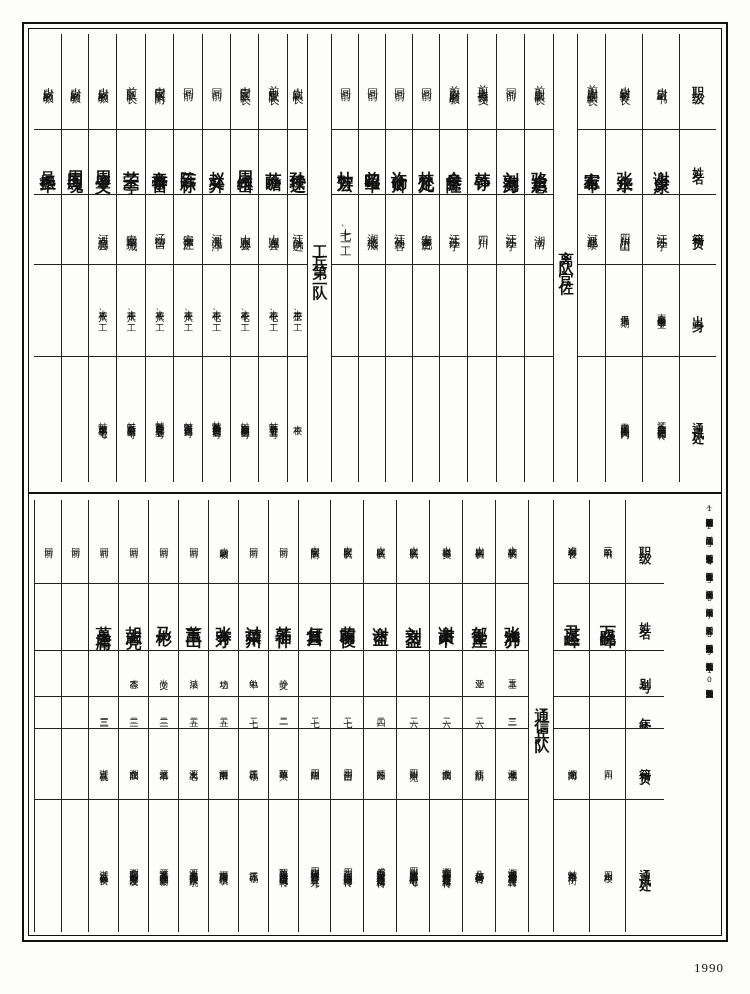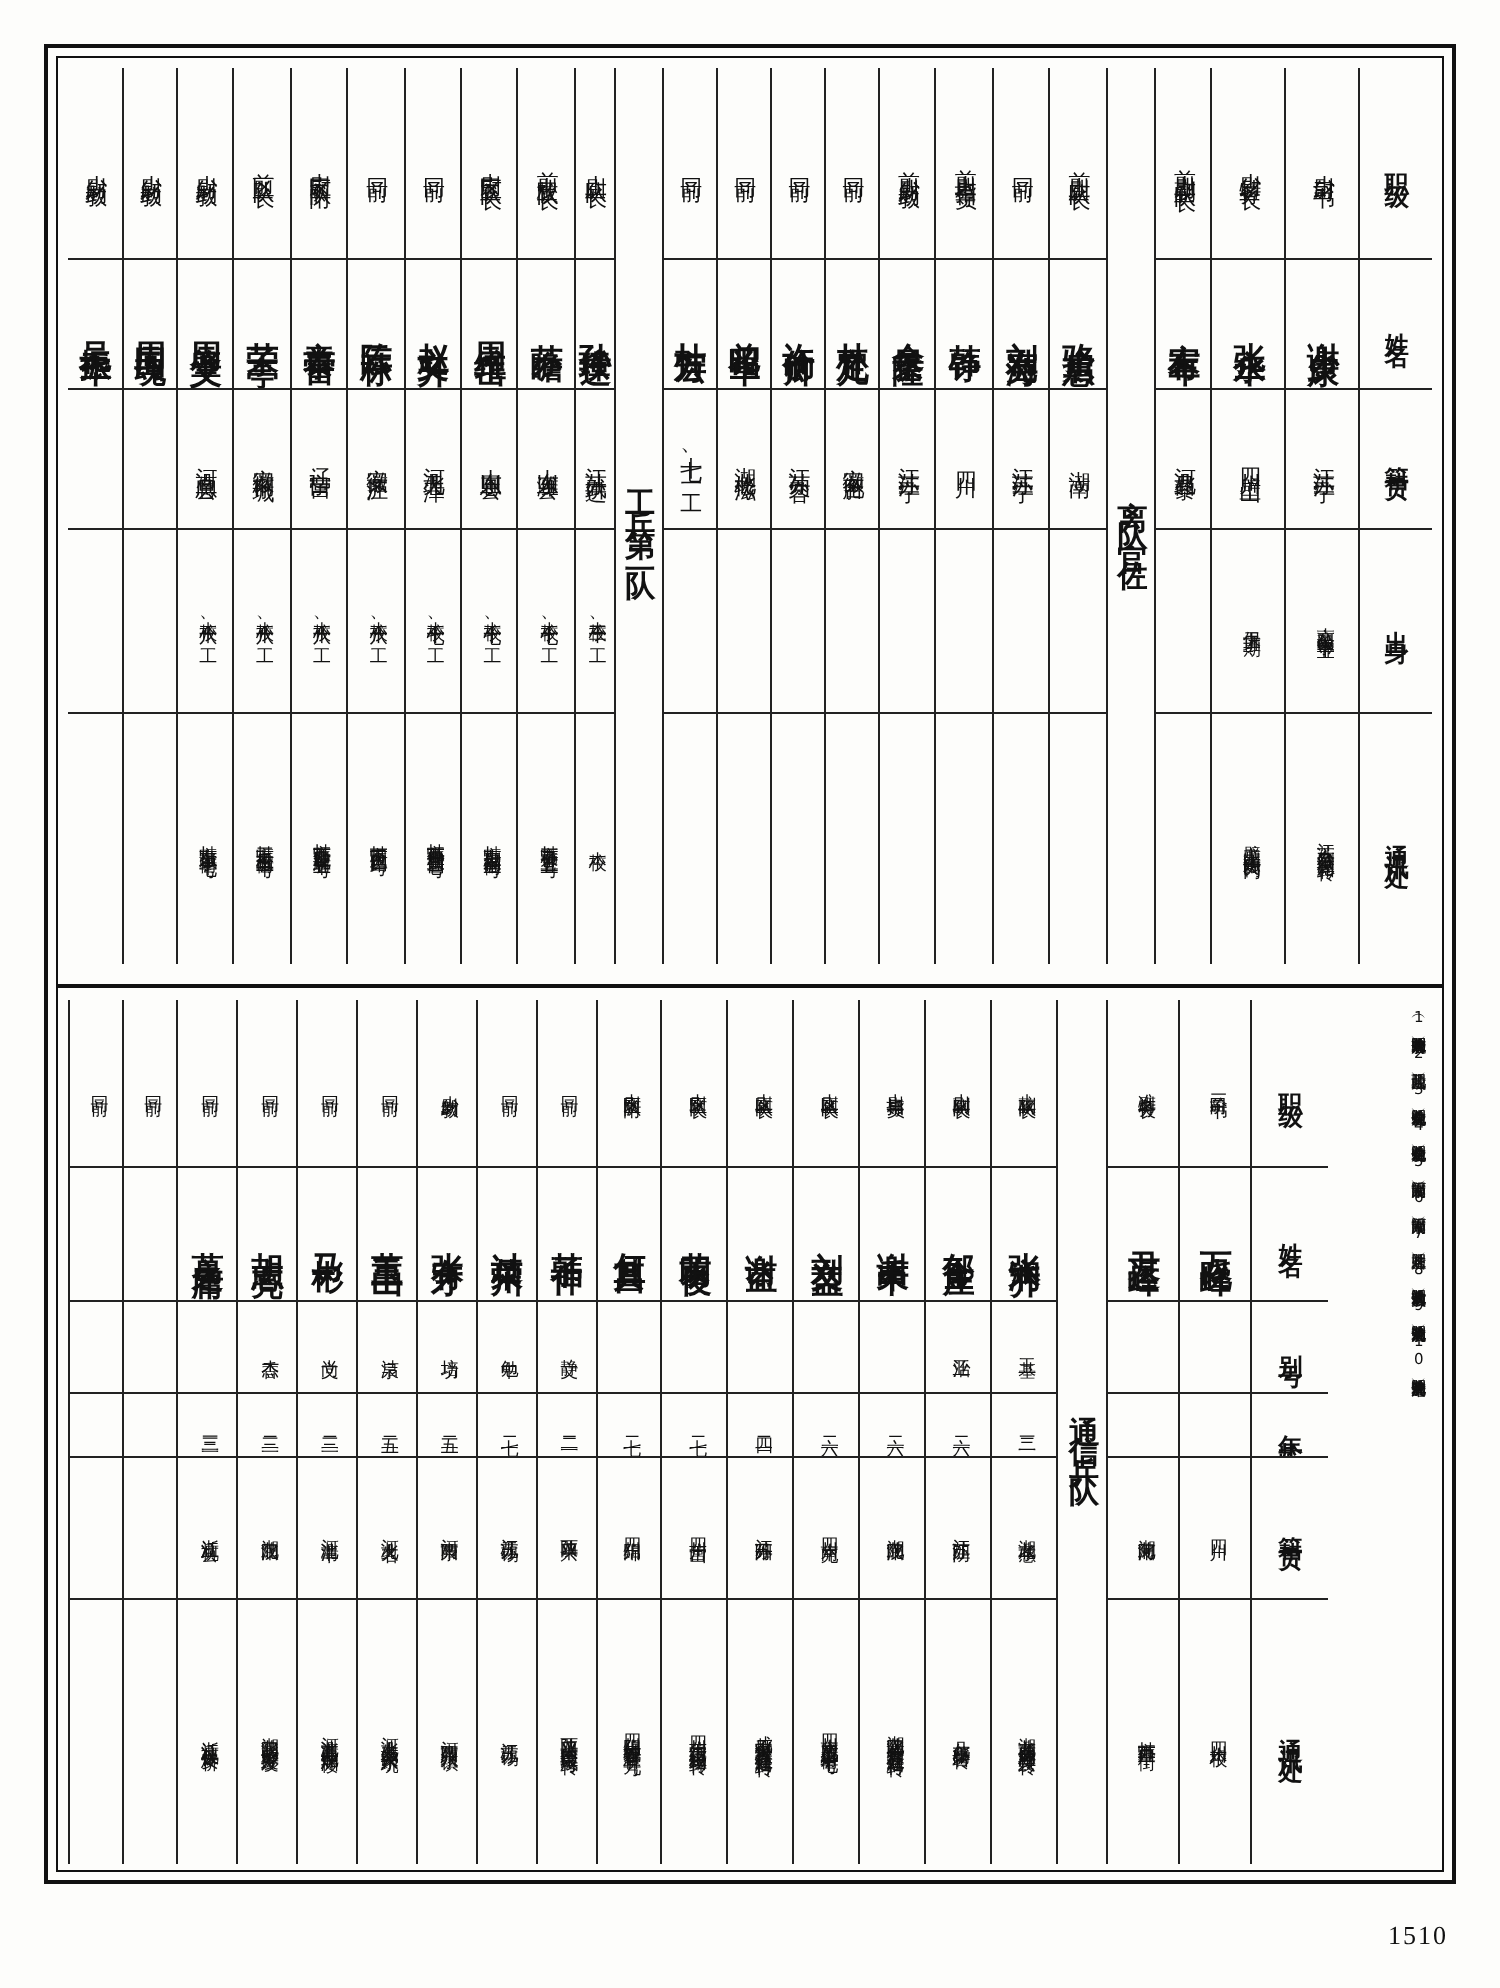--- a/index.html
+++ b/index.html
@@ -420,14 +420,14 @@
 （4）照片说明姓名金中化
 （5）疑为河南濮阳
 （6）疑为河南濮阳
 （7）照片上同姓名
 （8）照片说明姓名为该文沿
 （9）照片说明姓名为浚洲
 （10）照片说明姓名为迁梁洲</div>
       </div>
     </div>
 
-  <div class="pagenum">1510</div>
+  <div class="pagenum">1990</div>
 </div>
 
 </body></html>

